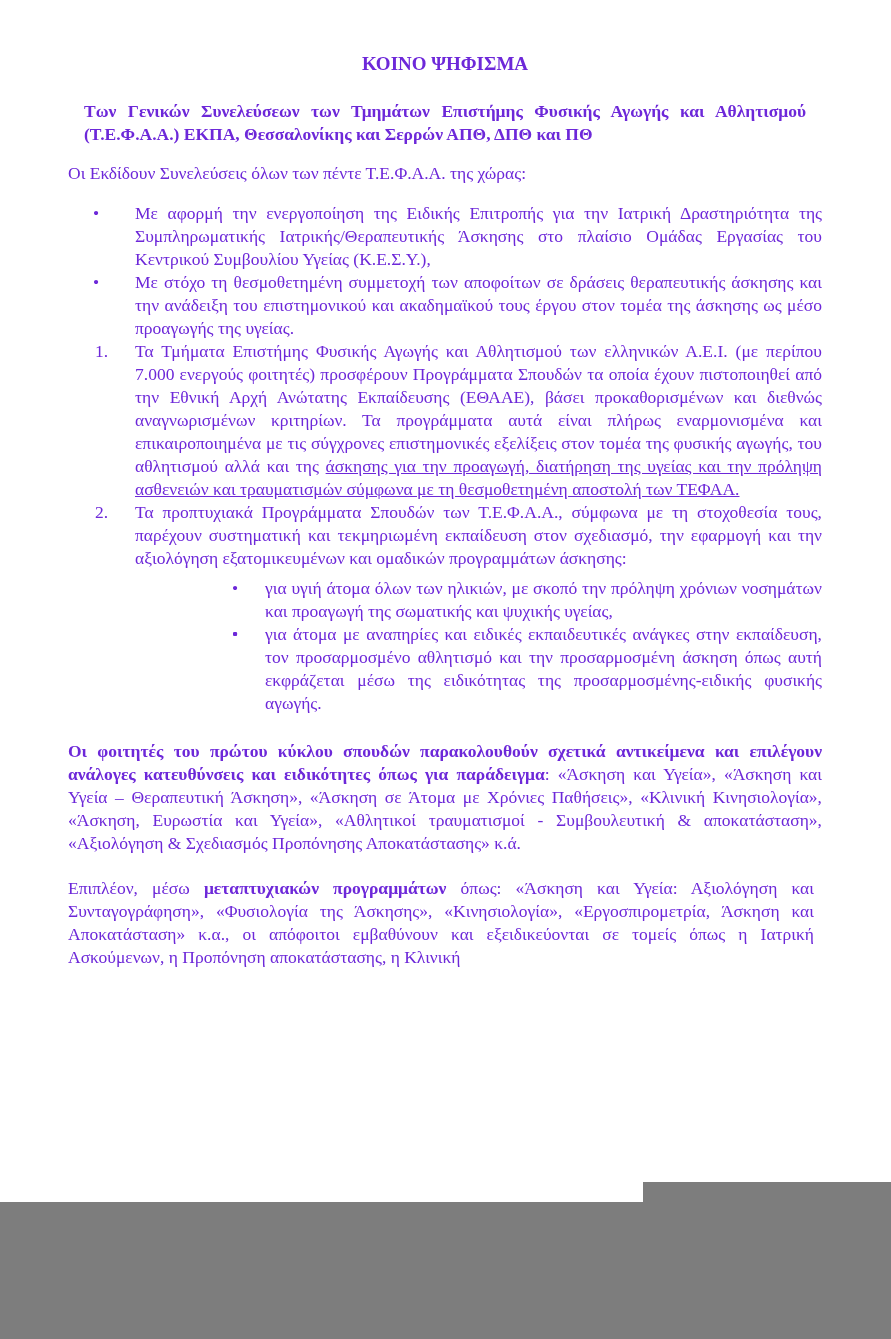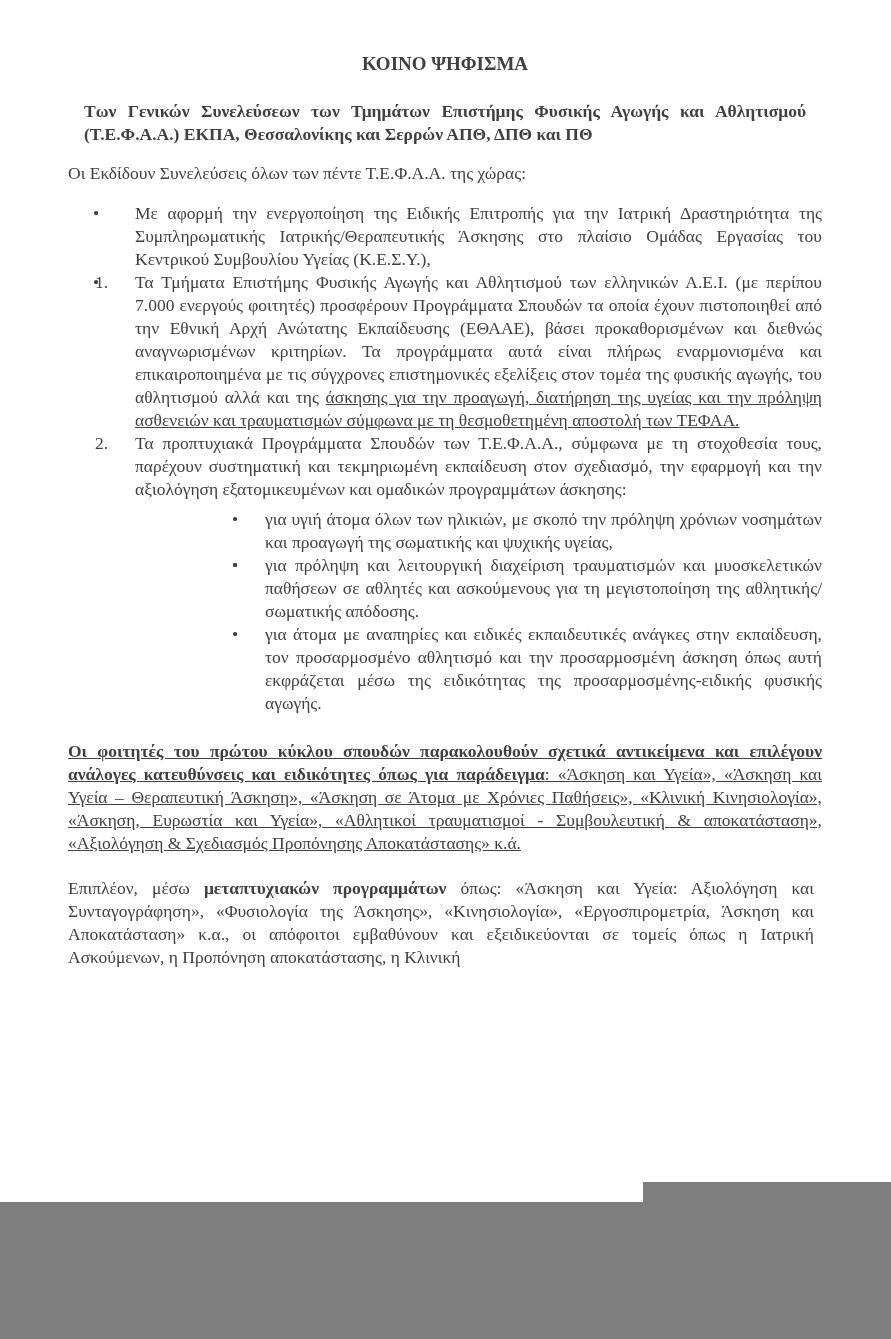--- a/index.html
+++ b/index.html
@@ -7,21 +7,21 @@
     width: 891px; height: 1339px;
     background: #ffffff;
     position: relative;
     overflow: hidden;
     font-family: "Liberation Serif", serif;
   }
   .doc {
     position: absolute;
     left: 68px; top: 52px;
     width: 754px;
-    color: #404040;
+    color: #6d28d9;
     font-size: 17.5px;
     line-height: 23px;
     text-align: justify;
   }
   .title {
     text-align: center;
     font-weight: bold;
     font-size: 19px;
     margin: 0 0 25px 0;
   }
@@ -36,21 +36,21 @@
 
   .num-list { margin: 0; padding: 0; list-style: none; }
   .num-list > li { position: relative; padding-left: 67px; margin: 0; }
   .num-list .num { position: absolute; left: 27px; }
   .underlined { text-decoration: underline; }
 
   .sub-bullets { margin: 7px 0 0 0; padding: 0; list-style: none; }
   .sub-bullets li { position: relative; padding-left: 130px; margin: 0; }
   .sub-bullets .marker { position: absolute; left: 97px; }
 
-  .students-par { margin: 25px 0 0 0; text-decoration: underline; }
+  .students-par { margin: 25px 0 0 0; }
   .students-par .lead-bold { font-weight: bold; }
   .postgrad-par { margin: 22px 8px 0 0; }
   .postgrad-par .bold-seg { font-weight: bold; }
 
   .overlay-notch {
     position: absolute;
     left: 643px; top: 1182px;
     width: 248px; height: 21px;
     background: #7d7d7d;
   }
@@ -71,20 +71,21 @@
   <p class="heading-bold">Των Γενικών Συνελεύσεων των Τμημάτων Επιστήμης Φυσικής Αγωγής και Αθλητισμού (Τ.Ε.Φ.Α.Α.) ΕΚΠΑ, Θεσσαλονίκης και Σερρών ΑΠΘ, ΔΠΘ και ΠΘ</p>
   <p class="heading-line">Οι Εκδίδουν Συνελεύσεις όλων των πέντε Τ.Ε.Φ.Α.Α. της χώρας:</p>
 
   <ul class="ctx-bullets">
     <li>
       <span class="marker">•</span>
       <span>Με αφορμή την ενεργοποίηση της Ειδικής Επιτροπής για την Ιατρική Δραστηριότητα της Συμπληρωματικής Ιατρικής/Θεραπευτικής Άσκησης στο πλαίσιο Ομάδας Εργασίας του Κεντρικού Συμβουλίου Υγείας (Κ.Ε.Σ.Υ.),</span>
     </li>
     <li>
       <span class="marker">•</span>
+      <span>Με στόχο τη θεσμοθετημένη συμμετοχή των αποφοίτων σε δράσεις θεραπευτικής άσκησης και την ανάδειξη του επιστημονικού και ακαδημαϊκού τους έργου στον τομέα της άσκησης ως μέσο προαγωγής της υγείας.</span>
     </li>
   </ul>
 
 
   <ol class="num-list">
     <li>
       <span class="num">1.</span>
       <span>Τα Τμήματα Επιστήμης Φυσικής Αγωγής και Αθλητισμού των ελληνικών Α.Ε.Ι. (με περίπου 7.000 ενεργούς φοιτητές) προσφέρουν Προγράμματα Σπουδών τα οποία έχουν πιστοποιηθεί από την Εθνική Αρχή Ανώτατης Εκπαίδευσης (ΕΘΑΑΕ), βάσει προκαθορισμένων και διεθνώς αναγνωρισμένων κριτηρίων. Τα προγράμματα αυτά είναι πλήρως εναρμονισμένα και επικαιροποιημένα με τις σύγχρονες επιστημονικές εξελίξεις στον τομέα της φυσικής αγωγής, του αθλητισμού αλλά και της </span><span class="underlined">άσκησης για την προαγωγή, διατήρηση της υγείας και την πρόληψη ασθενειών και τραυματισμών σύμφωνα με τη θεσμοθετημένη αποστολή των ΤΕΦΑΑ.</span>
     </li>
     <li>
@@ -93,21 +94,20 @@
       <ul class="sub-bullets">
         <li>
           <span class="marker">•</span>
           <span>για υγιή άτομα όλων των ηλικιών, με σκοπό την πρόληψη χρόνιων νοσημάτων και προαγωγή της σωματικής και ψυχικής υγείας,</span>
         </li>
         <li>
           <span class="marker">•</span>
         </li>
         <li>
           <span class="marker">•</span>
-          <span>για πρόληψη και λειτουργική διαχείριση τραυματισμών και μυοσκελετικών παθήσεων σε αθλητές και ασκούμενους για τη μεγιστοποίηση της αθλητικής/σωματικής απόδοσης.</span>
         </li>
         <li>
           <span class="marker">•</span>
           <span>για άτομα με αναπηρίες και ειδικές εκπαιδευτικές ανάγκες στην εκπαίδευση, τον προσαρμοσμένο αθλητισμό και την προσαρμοσμένη άσκηση όπως αυτή εκφράζεται μέσω της ειδικότητας της προσαρμοσμένης-ειδικής φυσικής αγωγής.</span>
         </li>
       </ul>
     </li>
   </ol>
 
   <p class="students-par"><span class="lead-bold">Οι φοιτητές του πρώτου κύκλου σπουδών παρακολουθούν σχετικά αντικείμενα και επιλέγουν ανάλογες κατευθύνσεις και ειδικότητες όπως για παράδειγμα</span><span>: «Άσκηση και Υγεία», «Άσκηση και Υγεία – Θεραπευτική Άσκηση», «Άσκηση σε Άτομα με Χρόνιες Παθήσεις», «Κλινική Κινησιολογία», «Άσκηση, Ευρωστία και Υγεία», «Αθλητικοί τραυματισμοί - Συμβουλευτική &amp; αποκατάσταση», «Αξιολόγηση &amp; Σχεδιασμός Προπόνησης Αποκατάστασης» κ.ά.</span></p>

